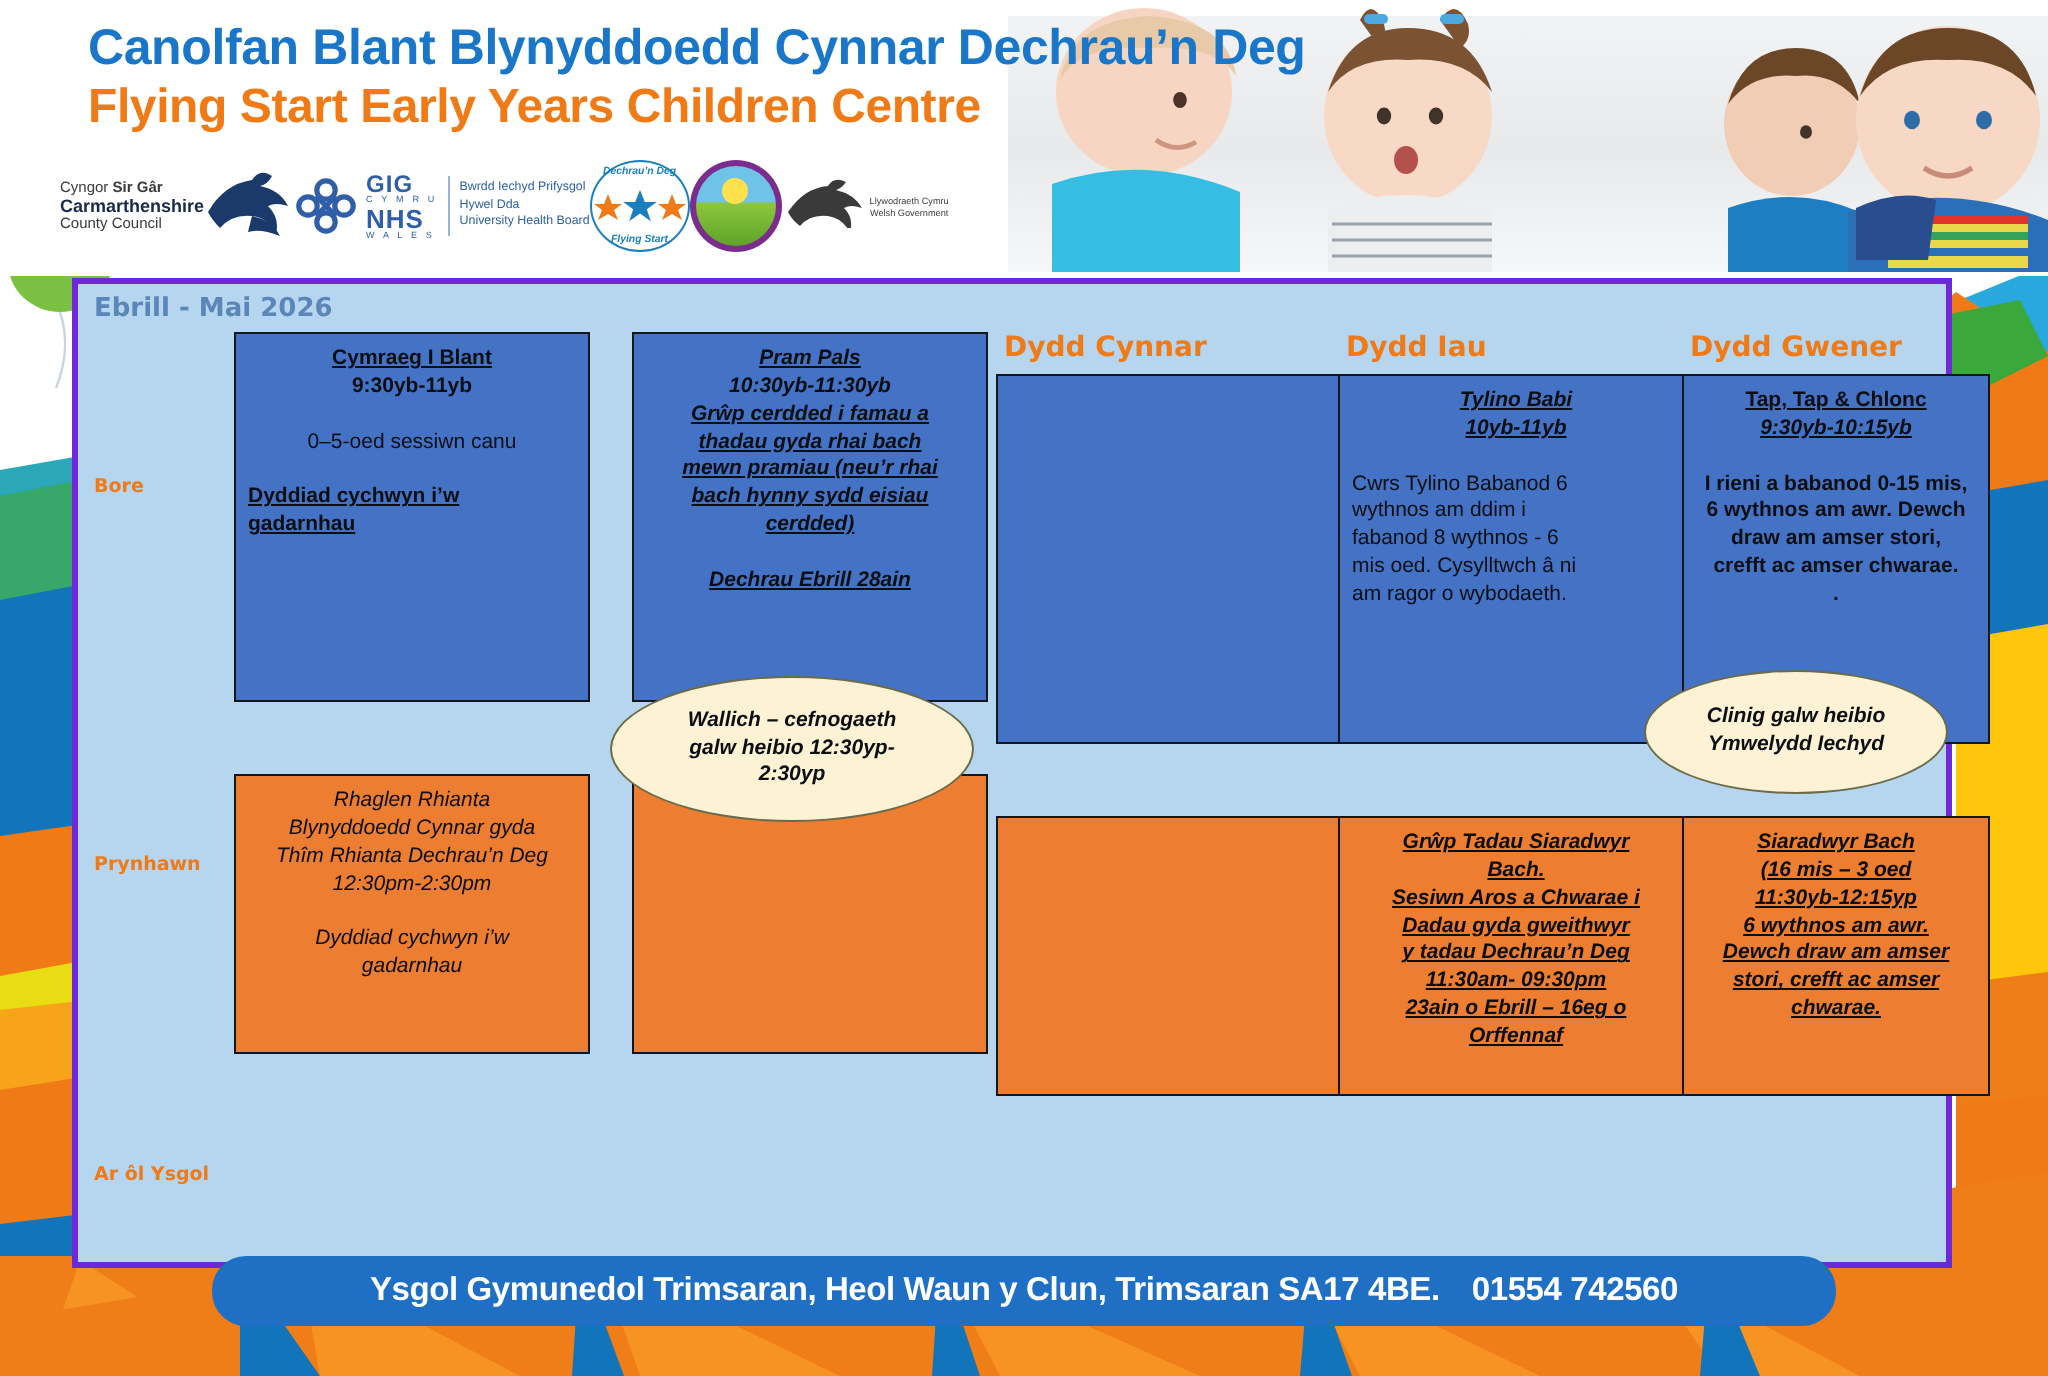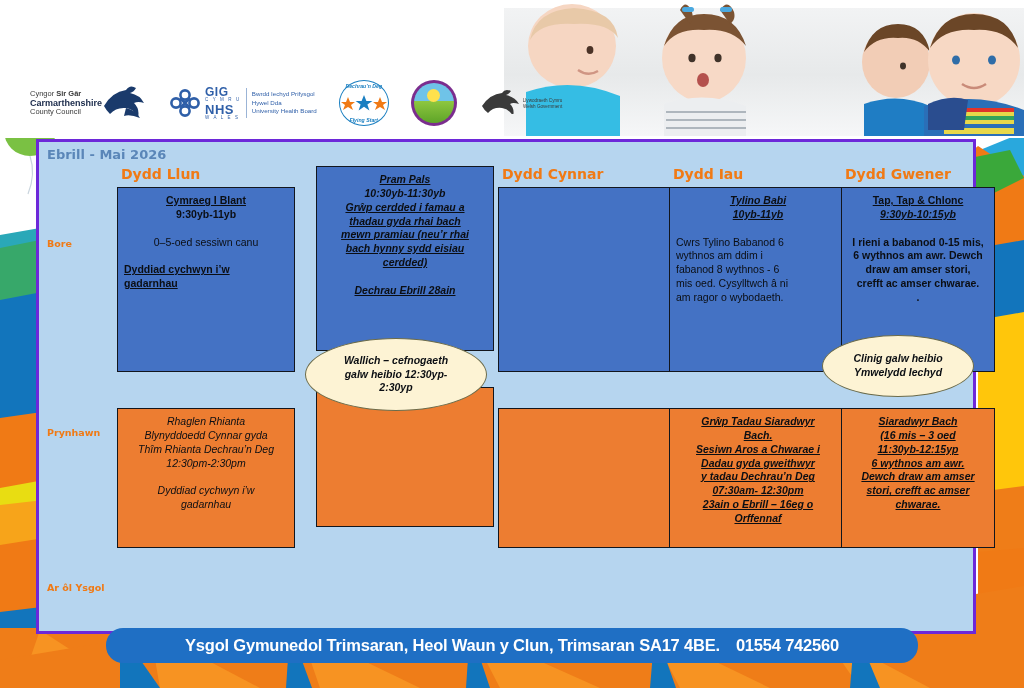--- a/index.html
+++ b/index.html
@@ -28,21 +28,21 @@
     font-size: 25px; font-weight: bold; color: #1976c8;
     letter-spacing: -0.2px; line-height: 1.12; white-space: nowrap;
   }
   .title-en {
     font-size: 24px; font-weight: bold; color: #f07a15;
     letter-spacing: -0.2px; line-height: 1.2; white-space: nowrap;
     margin-top: 2px;
   }
   .logos {
     position: absolute; left: 30px; top: 78px; z-index: 3;
-    display: flex; align-items: center; gap: 22px; height: 50px;
+    display: flex; align-items: center; height: 50px;
   }
   .logo { display: flex; align-items: center; height: 48px; }
   .logo-text { line-height: 1.12; }
 
   
   .lg-council { font-size: 7.5px; color: #3a3a3a; white-space: nowrap; }
   .lg-council .b { font-weight: bold; }
   .lg-council .big { font-size: 9px; font-weight: bold; color: #1a2a4a; }
 
   
@@ -253,20 +253,24 @@
     <path d="M420 106 q50 -16 100 4 l0 26 l-100 0z" fill="#2a6fb8"></path>
     <g>
       <rect x="440" y="108" width="70" height="26" fill="#e8d84a"></rect>
       <rect x="440" y="108" width="70" height="4" fill="#e0342a"></rect>
       <rect x="440" y="116" width="70" height="4" fill="#35a35a"></rect>
       <rect x="440" y="124" width="70" height="4" fill="#2a6fb8"></rect>
     </g>
     <path d="M424 104 q22 -10 40 -4 l-4 30 l-36 0z" fill="#2a4d8f"></path>
   </svg>
 
+  <div class="title-block">
+    <div class="title-cy">Canolfan Blant Blynyddoedd Cynnar Dechrau’n Deg</div>
+    <div class="title-en">Flying Start Early Years Children Centre</div>
+  </div>
 
   <div class="logos">
 
     <div class="logo">
       <div class="logo-text lg-council">
         <div><span>Cyngor </span><span class="b">Sir Gâr</span></div>
         <div class="big">Carmarthenshire</div>
         <div>County Council</div>
       </div>
       <svg width="46" height="34" viewBox="0 0 46 34">
@@ -341,21 +345,20 @@
 
 <div class="panel">
 
   <div class="panel-date">Ebrill - Mai 2026</div>
 
   <div class="rowlabel rl-bore">Bore</div>
   <div class="rowlabel rl-pryn">Prynhawn</div>
   <div class="rowlabel rl-arol">Ar ôl Ysgol</div>
 
   <div class="daycol col-1">
-    <div class="dayhead">Dydd Llun</div>
     <div class="cell cell-am">
       <p class="body-txt">
           <span class="ln" style="font-weight: bold; text-decoration: underline; text-align: center;">Cymraeg I Blant</span>
           <span class="ln" style="font-weight: bold; text-align: center;">9:30yb-11yb</span>
           <span class="ln" style="text-align: center;">&nbsp;</span>
           <span class="ln" style="text-align: center;">0–5-oed sessiwn canu</span>
           <span class="ln" style="text-align: center;">&nbsp;</span>
           <span class="ln" style="font-weight: bold; text-decoration: underline; text-align: left;">Dyddiad cychwyn i’w</span>
           <span class="ln" style="font-weight: bold; text-decoration: underline; text-align: left;">gadarnhau</span>
         </p>
@@ -420,21 +423,21 @@
         </p>
     </div>
     <div style="height:36px"></div>
     <div class="cell cell-pm">
       <p class="body-txt">
           <span class="ln" style="font-weight: bold; font-style: italic; text-decoration: underline; text-align: center;">Grŵp Tadau Siaradwyr</span>
           <span class="ln" style="font-weight: bold; font-style: italic; text-decoration: underline; text-align: center;">Bach.</span>
           <span class="ln" style="font-weight: bold; font-style: italic; text-decoration: underline; text-align: center;">Sesiwn Aros a Chwarae i</span>
           <span class="ln" style="font-weight: bold; font-style: italic; text-decoration: underline; text-align: center;">Dadau gyda gweithwyr</span>
           <span class="ln" style="font-weight: bold; font-style: italic; text-decoration: underline; text-align: center;">y tadau Dechrau’n Deg</span>
-          <span class="ln" style="font-weight: bold; font-style: italic; text-decoration: underline; text-align: center;">07:30am- 12:30pm</span>
+          <span class="ln" style="font-weight: bold; font-style: italic; text-decoration: underline; text-align: center;">11:30am- 09:30pm</span>
           <span class="ln" style="font-weight: bold; font-style: italic; text-decoration: underline; text-align: center;">23ain o Ebrill – 16eg o</span>
           <span class="ln" style="font-weight: bold; font-style: italic; text-decoration: underline; text-align: center;">Orffennaf</span>
         </p>
     </div>
   </div>
 
   <div class="daycol col-5" style="width:154px">
     <div class="dayhead">Dydd Gwener</div>
     <div class="cell cell-am">
       <p class="body-txt">

